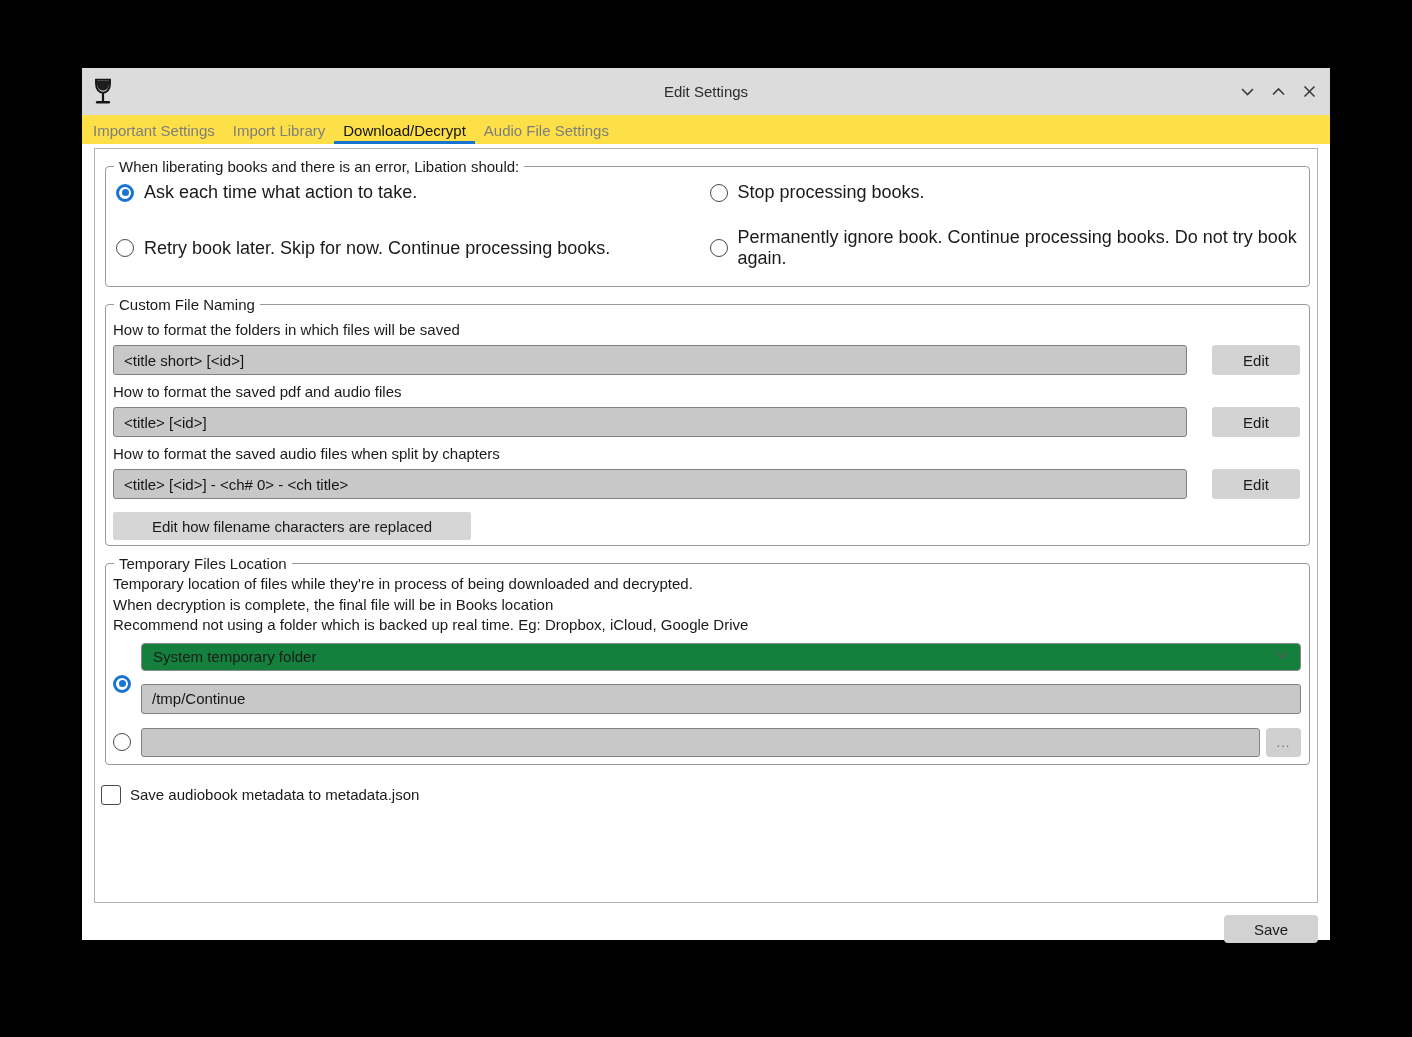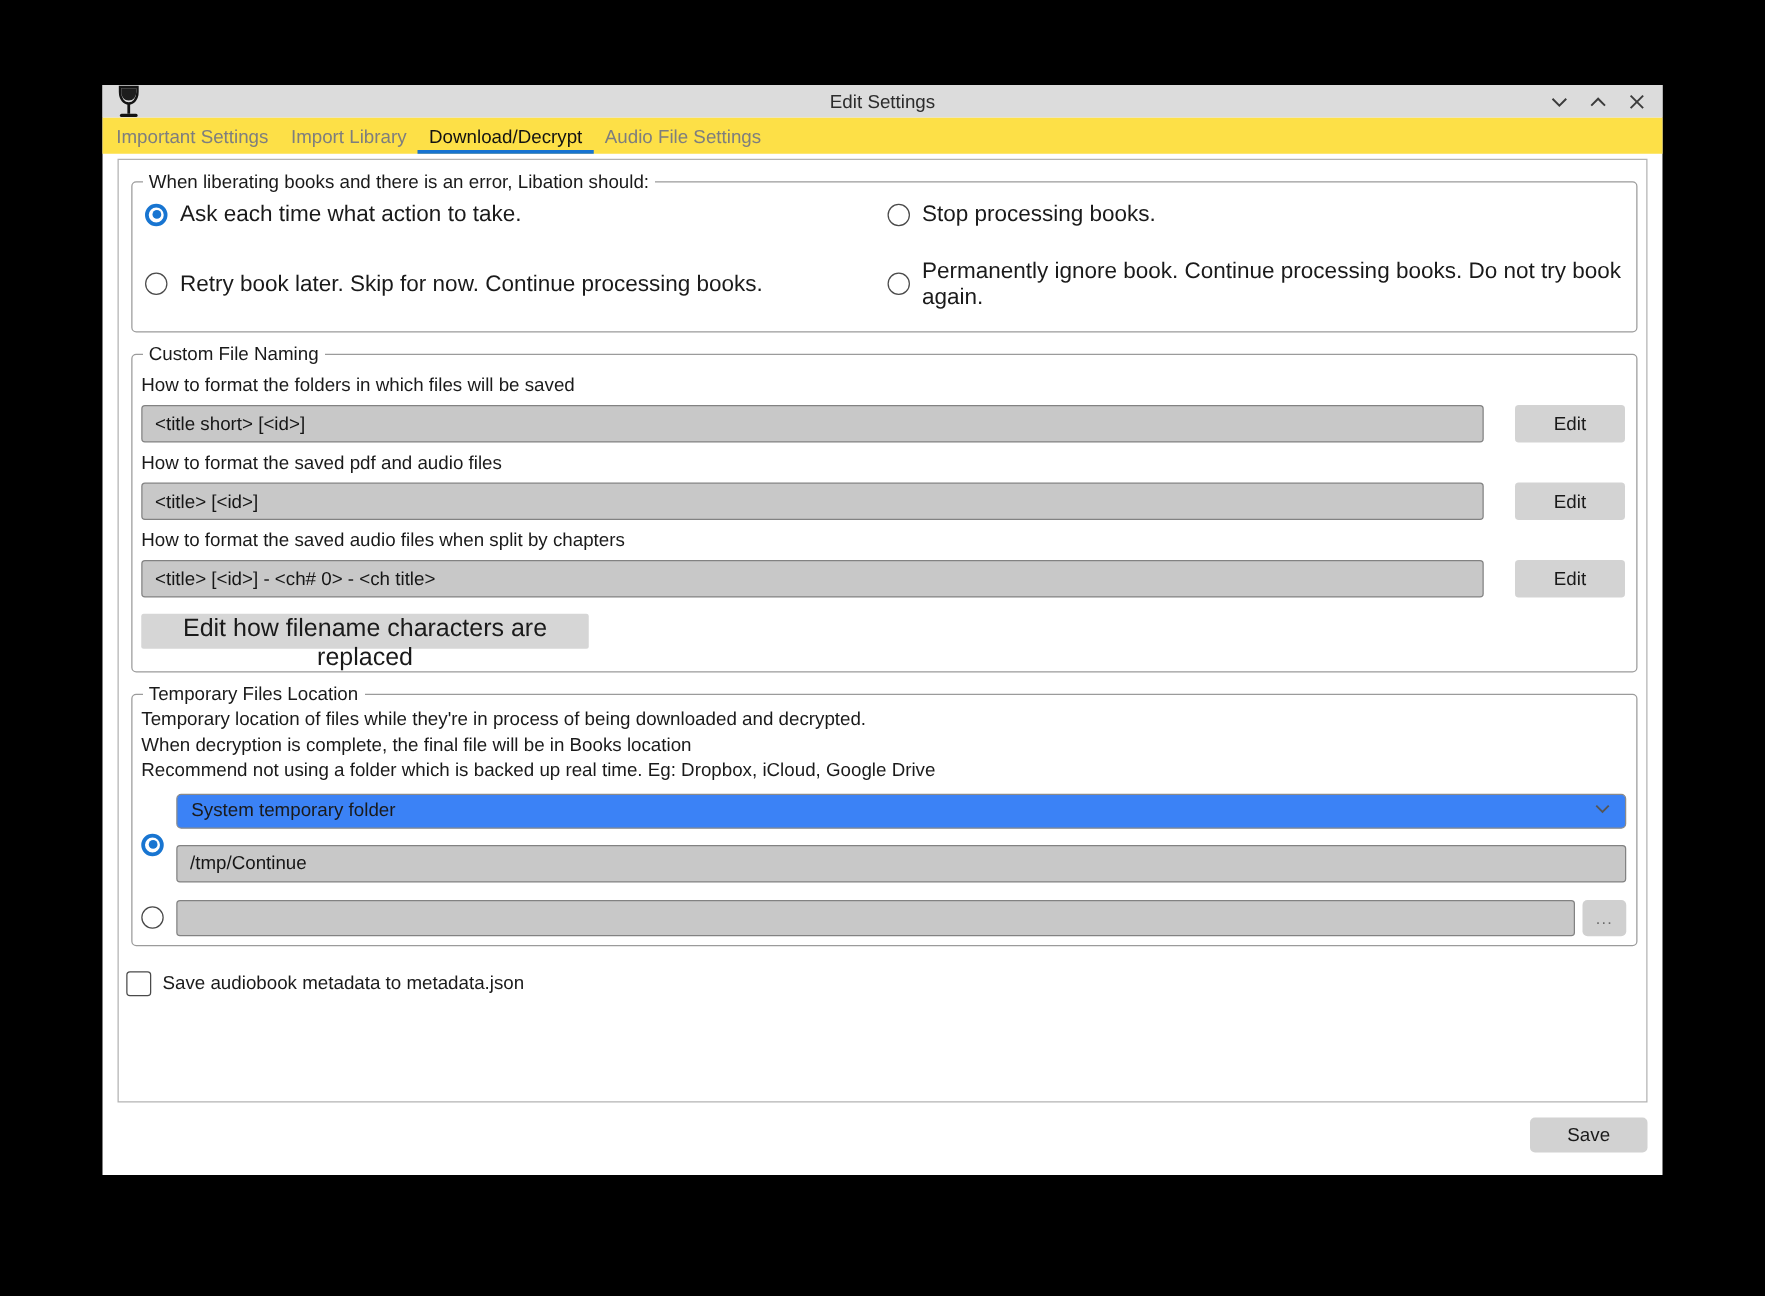--- a/index.html
+++ b/index.html
@@ -8,21 +8,21 @@
     width:1412px; height:1037px; background:#000;
     font-family:"Liberation Sans","DejaVu Sans",sans-serif;
     color:#1a1a1a; position:relative; overflow:hidden;
   }
   .window {
     position:absolute; left:82px; top:68px; width:1248px; height:872px;
     background:#fff;
   }
   
   .titlebar {
-    height:26px; background:#dcdcdc; display:flex; align-items:center; position:relative;
+    height:47px; background:#dcdcdc; display:flex; align-items:center; position:relative;
   }
   .app-icon { margin-left:10px; display:flex; align-items:center; }
   .title {
     position:absolute; left:0; right:0; text-align:center;
     font-size:15px; color:#2c2c2c; pointer-events:none;
   }
   .win-controls { margin-left:auto; display:flex; gap:12px; margin-right:11px; z-index:2; }
   .win-btn { width:19px; height:19px; display:flex; align-items:center; justify-content:center; }
   
   .tabs {
@@ -67,29 +67,29 @@
     font-size:15px; color:#161616; white-space:pre;
   }
   .edit-btn {
     flex:0 0 88px; height:30px; margin-left:13px; margin-right:3px;
     background:#d3d3d3; border:none; border-radius:3px;
     font-size:15px; color:#1a1a1a; font-family:inherit;
   }
   .replace-btn {
     margin:13px 0 5px 1px; width:358px; height:28px;
     background:#d6d6d6; border:none; border-radius:2px;
-    font-size:20px; color:#1a1a1a; font-family:inherit;
+    font-size:15px; color:#1a1a1a; font-family:inherit;
   }
   
   .desc { font-size:15px; line-height:16.5px; margin:4px 0 0 1px; }
   .temp-rows { margin:9px 1px 7px 1px; }
   .temp-row { display:flex; align-items:center; }
   .gutter { flex:0 0 18px; margin-right:10px; }
   .dropdown {
-    flex:1 1 auto; height:28px; background:#3b82f6; border:1px solid #8a8a8a;
+    flex:1 1 auto; height:28px; background:#15803d; border:1px solid #8a8a8a;
     border-radius:4px; display:flex; align-items:center;
     padding:0 10px 0 11px; font-size:15px; margin-right:1px;
   }
   .dropdown .dd-text { flex:1 1 auto; }
   .row-tmp { margin-top:13px; }
   .row-tmp .radio { align-self:flex-start; margin-top:-9px; }
   .row-custom { margin-top:14px; }
   .browse-btn {
     flex:0 0 35px; height:29px; margin-left:6px; margin-right:1px;
     background:#d0d0d0; border:none; border-radius:4px;

